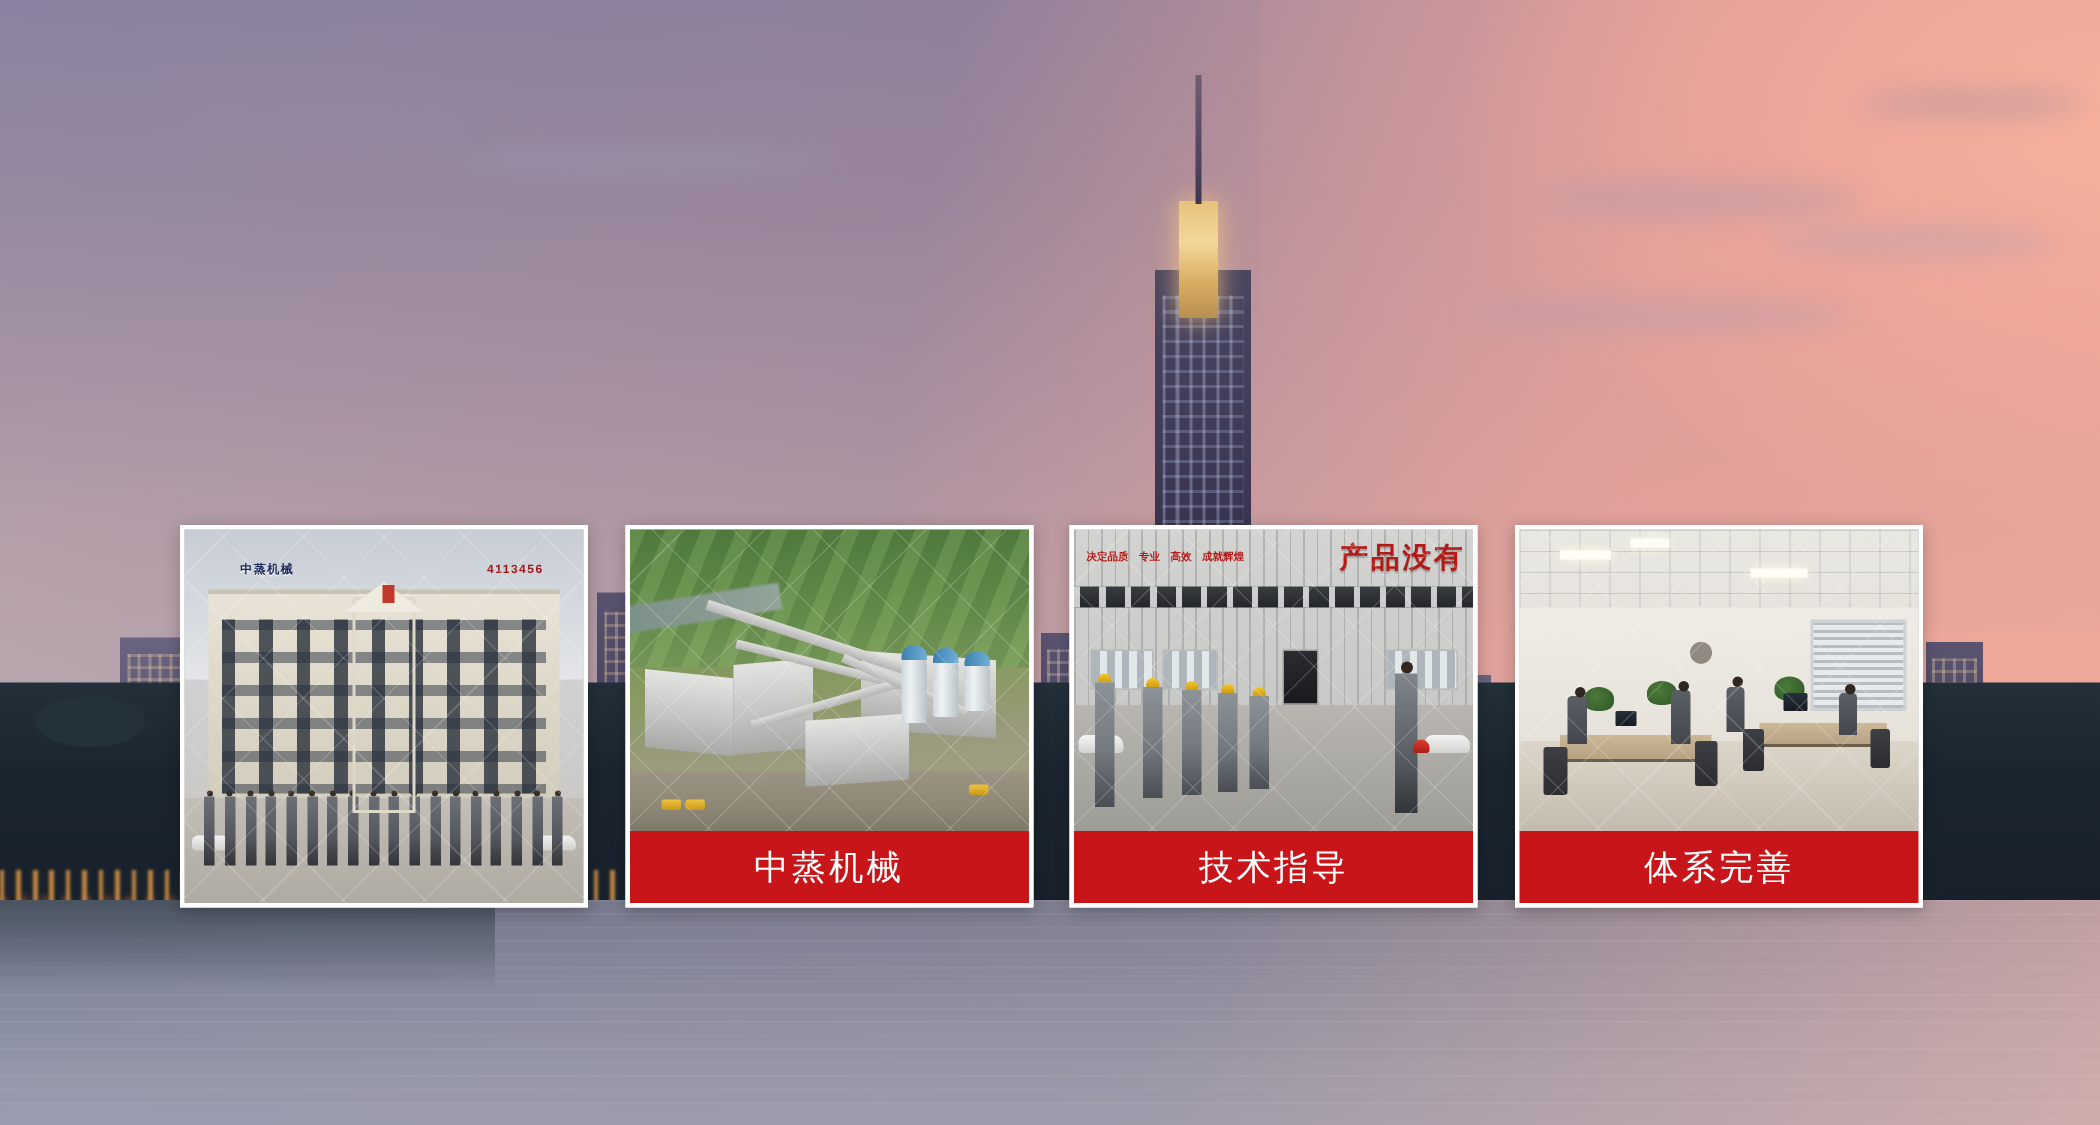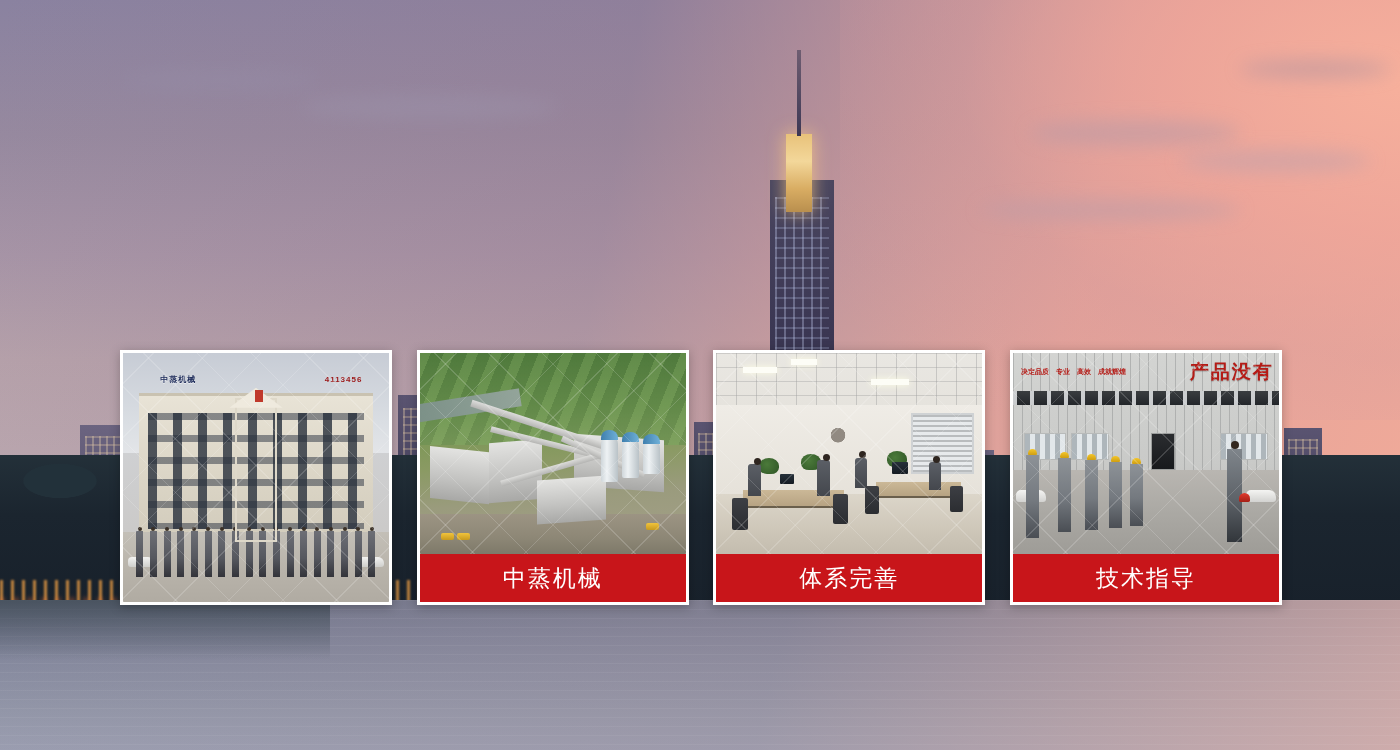--- a/index.html
+++ b/index.html
@@ -541,20 +541,72 @@
           <div class="p2-dig" style="left:14%;"></div>
           <div class="p2-dig" style="right:10%; bottom:12%;"></div>
         </div>
         <div class="wm"></div>
       </div>
       <div class="card-label">中蒸机械</div>
     </div>
 
     <div class="card">
       <div class="card-photo">
+        <div class="p4">
+          <div class="p4-wall"></div>
+          <div class="p4-slogan">产品没有</div>
+          <div class="p4-slogan-sm">
+            <span>决定品质</span>
+            <span>专业</span>
+            <span>高效</span>
+            <span>成就辉煌</span>
+          </div>
+          <div class="p4-strip"></div>
+          <div class="p4-win" style="left:4%;  width:16%;"></div>
+          <div class="p4-win" style="left:22%; width:14%;"></div>
+          <div class="p4-win" style="right:4%; width:18%;"></div>
+          <div class="p4-door"></div>
+          <div class="p4-ground"></div>
+          <div class="p4-car" style="left:1%;"></div>
+          <div class="p4-car" style="right:1%;"></div>
+
+          <div class="p4-worker" style="left:5%;">
+            <div class="p4-helmet"></div>
+              <div class="p4-body"></div>
+          </div>
+          <div class="p4-worker" style="left:17%; bottom:11%; height:40%;">
+            <div class="p4-helmet"></div>
+              <div class="p4-body"></div>
+          </div>
+          <div class="p4-worker" style="left:27%; bottom:12%; height:38%;">
+            <div class="p4-helmet"></div>
+              <div class="p4-body"></div>
+          </div>
+          <div class="p4-worker" style="left:36%; bottom:13%; height:36%;">
+            <div class="p4-helmet"></div>
+              <div class="p4-body"></div>
+          </div>
+          <div class="p4-worker" style="left:44%; bottom:14%; height:34%;">
+            <div class="p4-helmet"></div>
+              <div class="p4-body"></div>
+          </div>
+
+          <div class="p4-boss">
+            <div class="p4-boss-head"></div>
+              <div class="p4-boss-body"></div>
+          </div>
+          <div class="p4-redhelmet"></div>
+        </div>
+        <div class="wm"></div>
+      </div>
+      <div class="card-label">技术指导</div>
+    </div>
+
+    <div class="card">
+      <div class="card-photo">
         <div class="p3">
           <div class="p3-ceil"></div>
           <div class="p3-lamp" style="left:10%; top:7%;  width:34px;"></div>
           <div class="p3-lamp" style="left:58%; top:13%; width:38px;"></div>
           <div class="p3-lamp" style="left:28%; top:3%;  width:26px;"></div>
           <div class="p3-wall"></div>
           <div class="p3-decal"></div>
           <div class="p3-window"></div>
           <div class="p3-floor"></div>
 
@@ -580,66 +632,14 @@
           <div class="p3-chair" style="left:6%;  top:72%; width:16px; height:16%;"></div>
           <div class="p3-chair" style="left:44%; top:70%; width:15px; height:15%;"></div>
           <div class="p3-chair" style="left:56%; top:66%; width:14px; height:14%;"></div>
           <div class="p3-chair" style="left:88%; top:66%; width:13px; height:13%;"></div>
         </div>
         <div class="wm"></div>
       </div>
       <div class="card-label">体系完善</div>
     </div>
 
-    <div class="card">
-      <div class="card-photo">
-        <div class="p4">
-          <div class="p4-wall"></div>
-          <div class="p4-slogan">产品没有</div>
-          <div class="p4-slogan-sm">
-            <span>决定品质</span>
-            <span>专业</span>
-            <span>高效</span>
-            <span>成就辉煌</span>
-          </div>
-          <div class="p4-strip"></div>
-          <div class="p4-win" style="left:4%;  width:16%;"></div>
-          <div class="p4-win" style="left:22%; width:14%;"></div>
-          <div class="p4-win" style="right:4%; width:18%;"></div>
-          <div class="p4-door"></div>
-          <div class="p4-ground"></div>
-          <div class="p4-car" style="left:1%;"></div>
-          <div class="p4-car" style="right:1%;"></div>
-
-          <div class="p4-worker" style="left:5%;">
-            <div class="p4-helmet"></div>
-              <div class="p4-body"></div>
-          </div>
-          <div class="p4-worker" style="left:17%; bottom:11%; height:40%;">
-            <div class="p4-helmet"></div>
-              <div class="p4-body"></div>
-          </div>
-          <div class="p4-worker" style="left:27%; bottom:12%; height:38%;">
-            <div class="p4-helmet"></div>
-              <div class="p4-body"></div>
-          </div>
-          <div class="p4-worker" style="left:36%; bottom:13%; height:36%;">
-            <div class="p4-helmet"></div>
-              <div class="p4-body"></div>
-          </div>
-          <div class="p4-worker" style="left:44%; bottom:14%; height:34%;">
-            <div class="p4-helmet"></div>
-              <div class="p4-body"></div>
-          </div>
-
-          <div class="p4-boss">
-            <div class="p4-boss-head"></div>
-              <div class="p4-boss-body"></div>
-          </div>
-          <div class="p4-redhelmet"></div>
-        </div>
-        <div class="wm"></div>
-      </div>
-      <div class="card-label">技术指导</div>
-    </div>
-
   </div>
 </div>
 
 </body></html>

